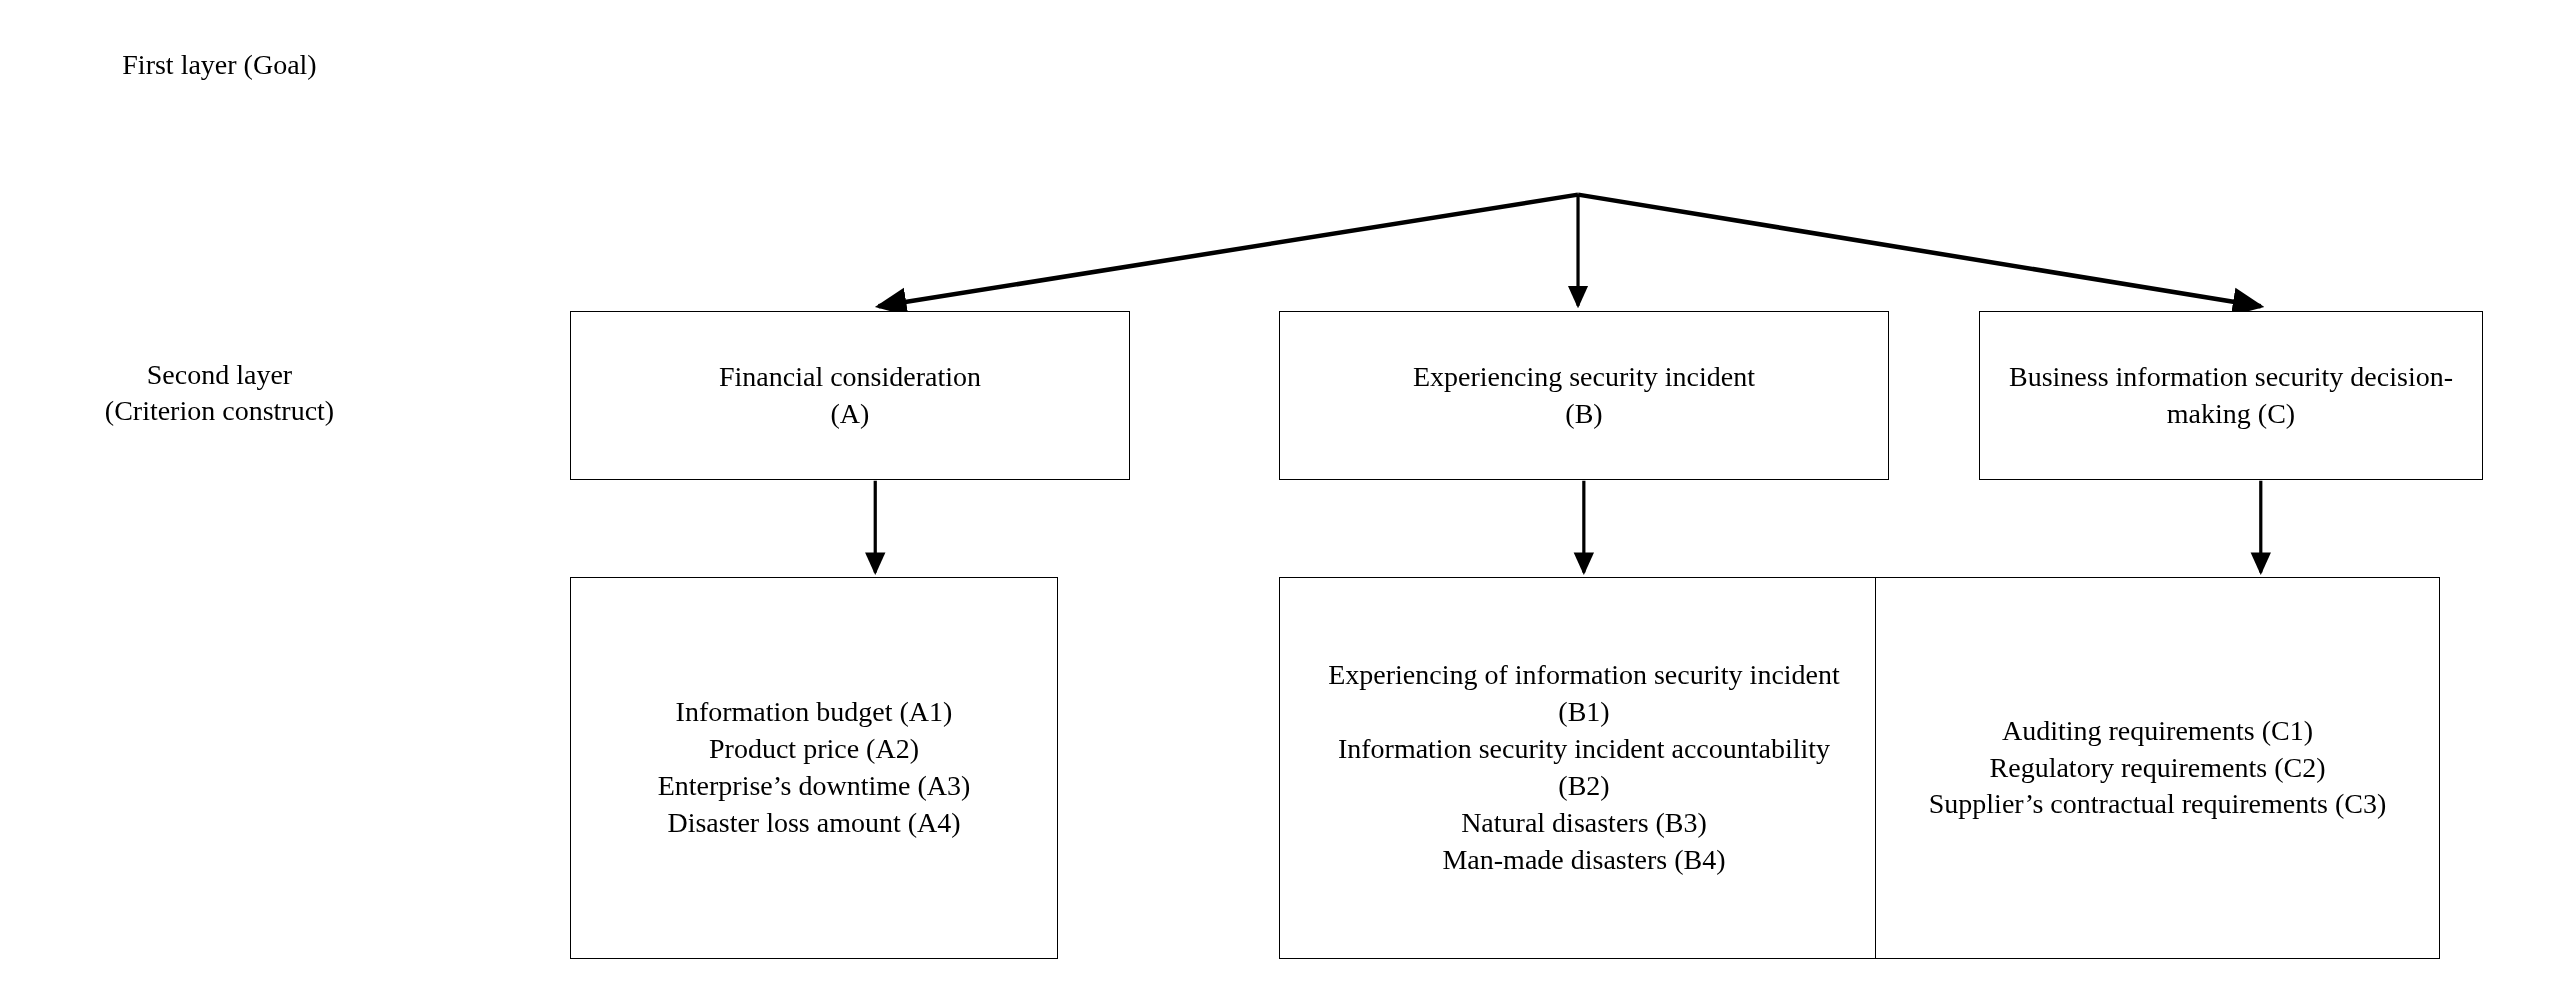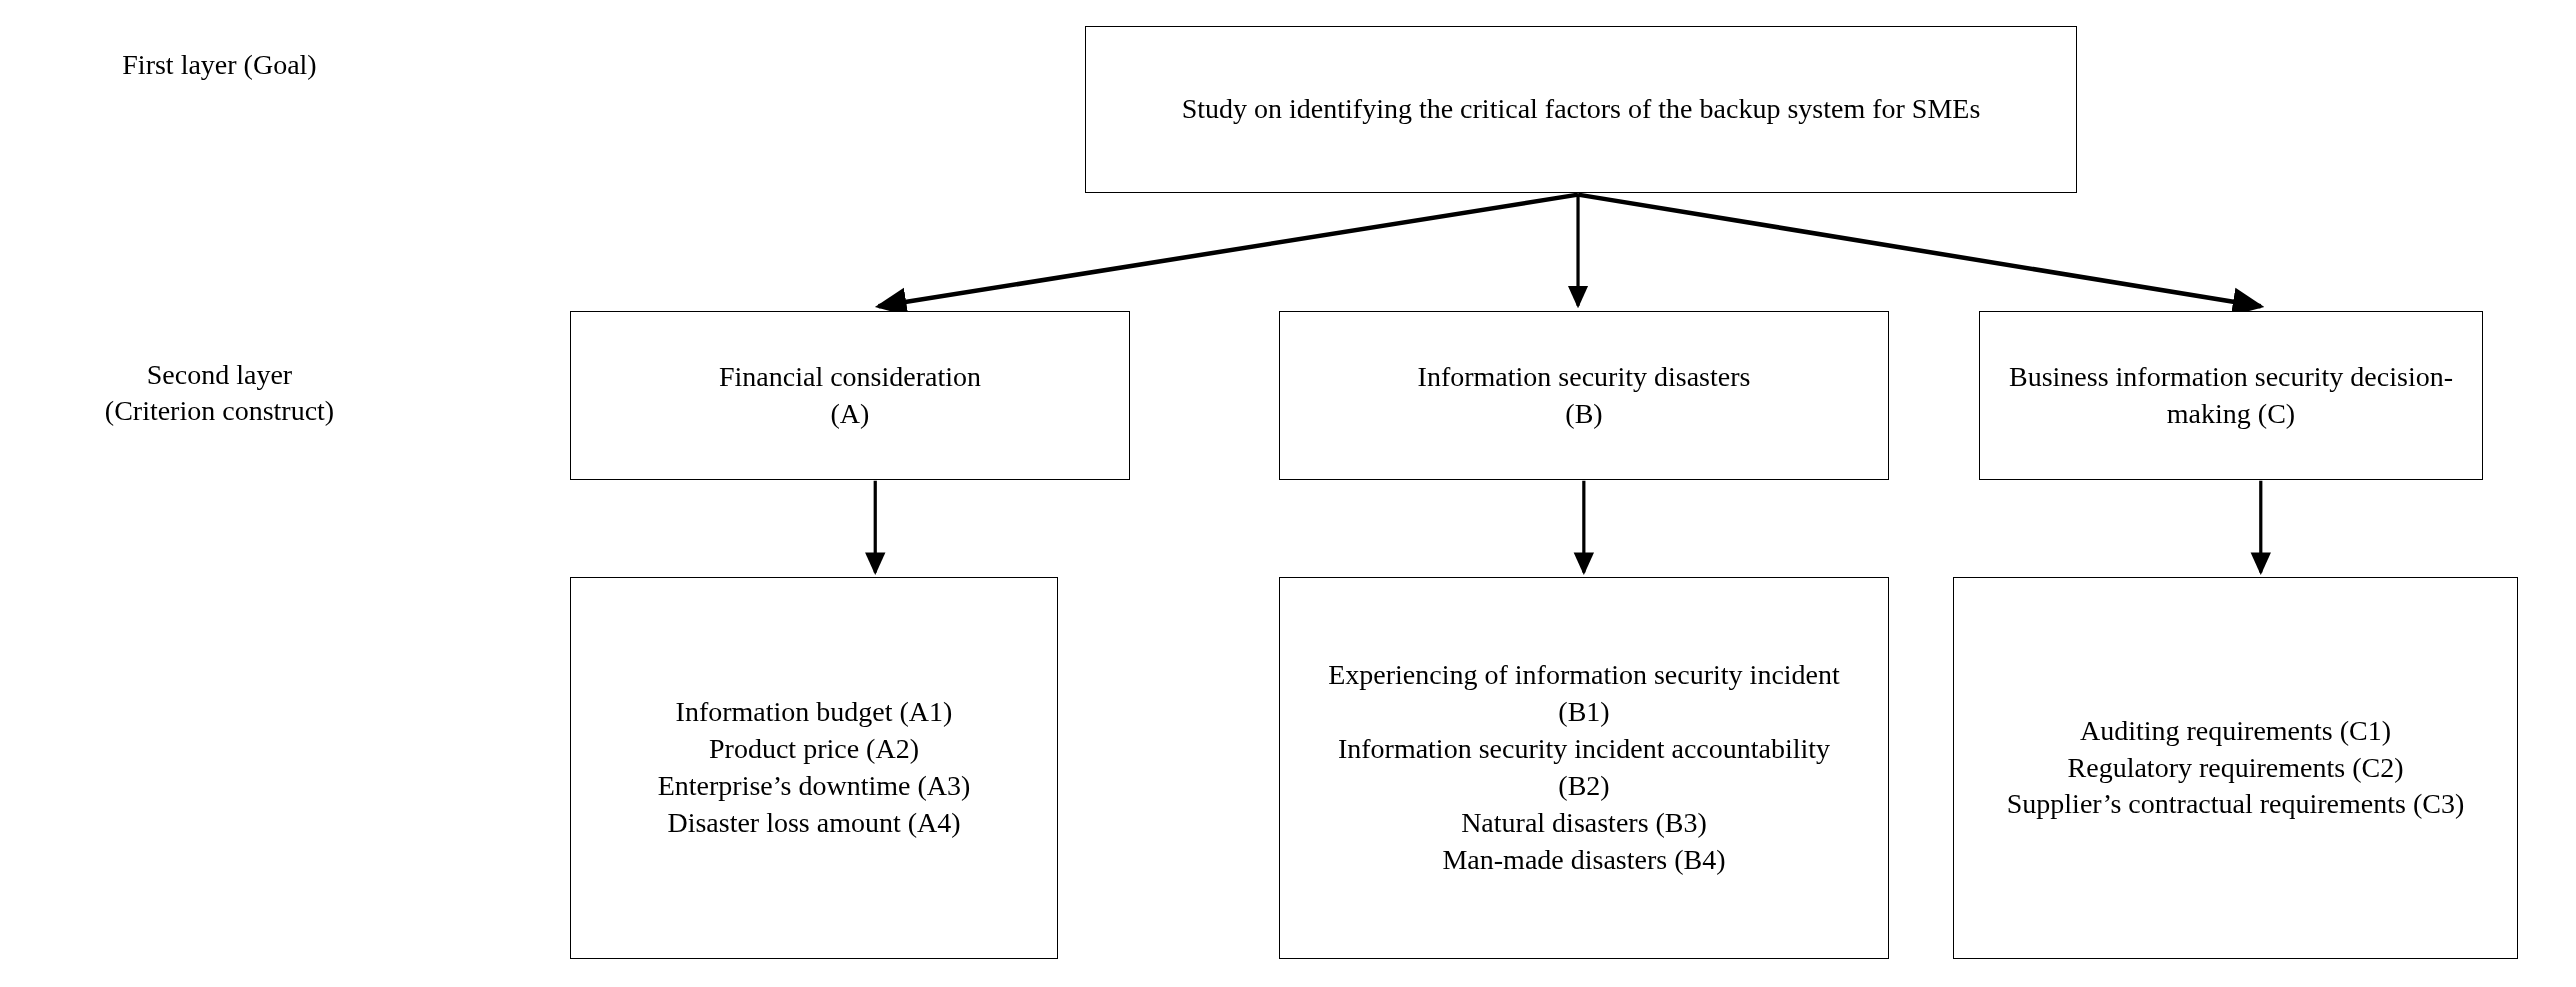--- a/index.html
+++ b/index.html
@@ -80,31 +80,28 @@
 
     <line x1="2443" y1="301" x2="3500" y2="474" stroke="#000000" stroke-width="7" marker-end="url(#arrowhead)"></line>
 
     <line x1="1355" y1="744" x2="1355" y2="886" stroke="#000000" stroke-width="5" marker-end="url(#arrowhead)"></line>
 
     <line x1="2452" y1="744" x2="2452" y2="886" stroke="#000000" stroke-width="5" marker-end="url(#arrowhead)"></line>
 
     <line x1="3500" y1="744" x2="3500" y2="886" stroke="#000000" stroke-width="5" marker-end="url(#arrowhead)"></line>
   </svg>
 
-  <div class="node-box" style="left:1085px; top:26px; width:992px; height:167px;">
-    <span class="node-text">Study on identifying the critical factors of the backup system for SMEs</span>
-  </div>
 
   <div class="node-box" style="left:570px; top:311px; width:560px; height:169px;">
     <span class="node-text">Financial consideration
 (A)</span>
   </div>
 
   <div class="node-box" style="left:1279px; top:311px; width:610px; height:169px;">
-    <span class="node-text">Information security disasters
+    <span class="node-text">Experiencing security incident
 (B)</span>
   </div>
 
   <div class="node-box" style="left:1979px; top:311px; width:504px; height:169px;">
     <span class="node-text" style="padding:0 22px;">Business information security decision-making (C)</span>
   </div>
 
   <div class="node-box" style="left:570px; top:577px; width:488px; height:382px;">
     <span class="node-text list">Information budget (A1)
 Product price (A2)
@@ -112,20 +109,20 @@
 Disaster loss amount (A4)</span>
   </div>
 
   <div class="node-box" style="left:1279px; top:577px; width:610px; height:382px;">
     <span class="node-text list" style="padding:0 41px;">Experiencing of information security incident (B1)
 Information security incident accountability (B2)
 Natural disasters (B3)
 Man-made disasters (B4)</span>
   </div>
 
-  <div class="node-box" style="left:1953px; top:577px; width:565px; height:382px;">
+  <div class="node-box" style="left:1875px; top:577px; width:565px; height:382px;">
     <span class="node-text list" style="padding:0 23px;">Auditing requirements (C1)
 Regulatory requirements (C2)
 Supplier’s contractual requirements (C3)</span>
   </div>
 
 </div>
 
 
 </body></html>

